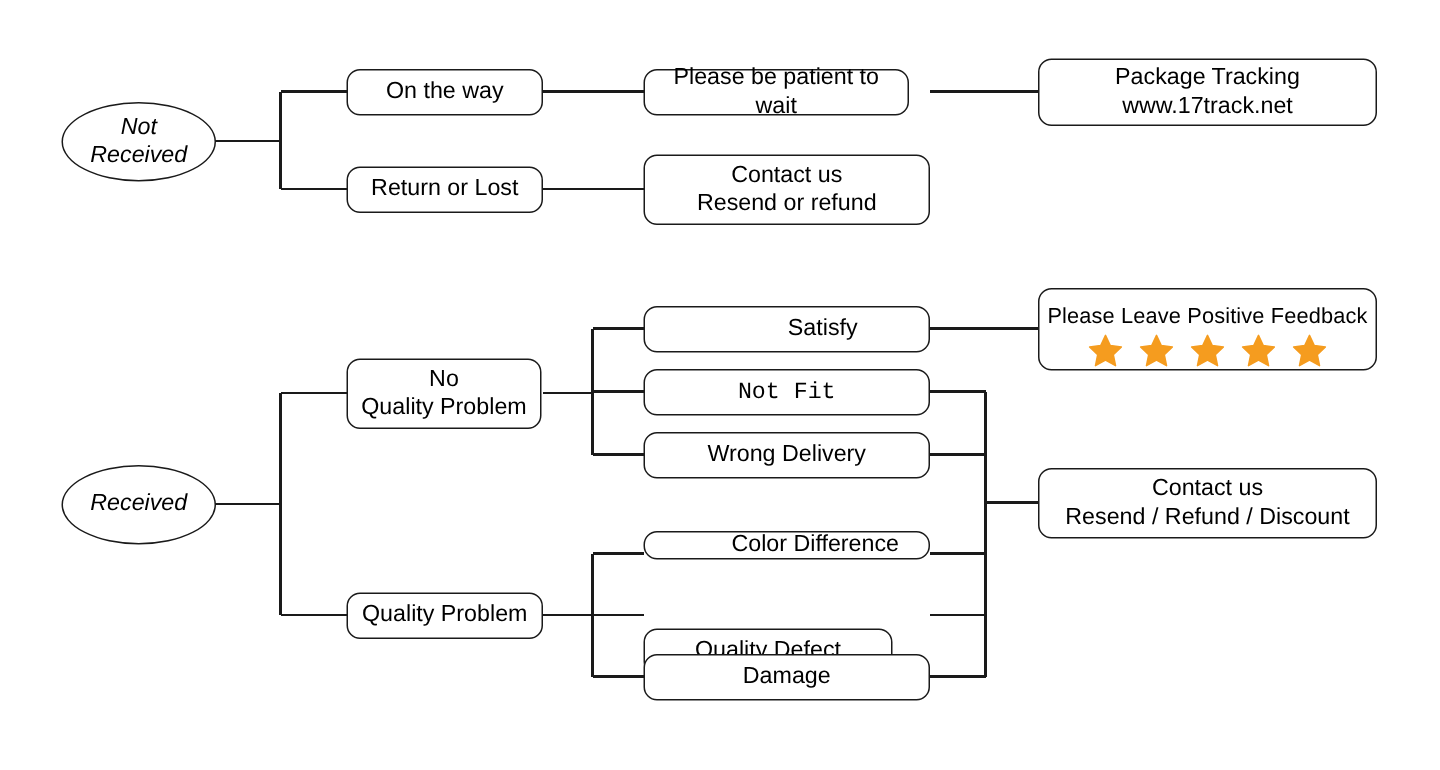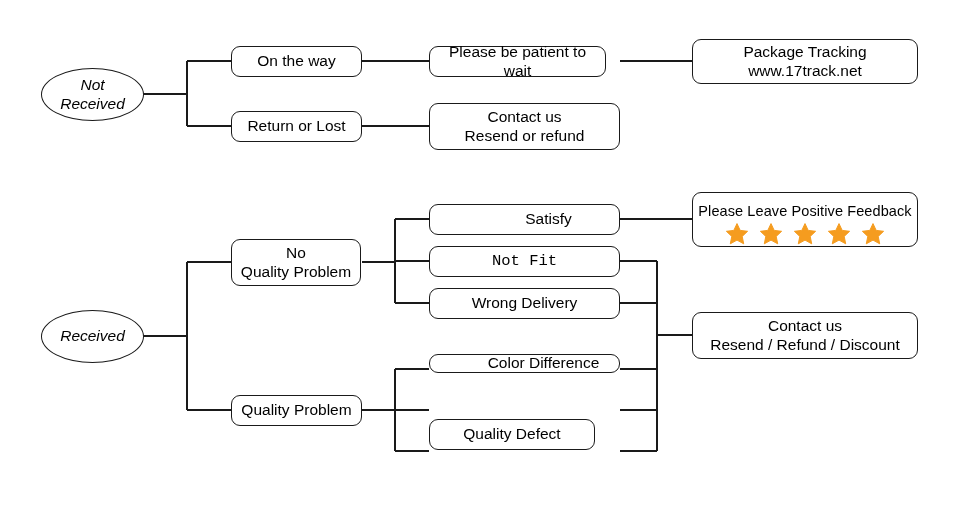--- a/index.html
+++ b/index.html
@@ -169,20 +169,23 @@
   </div>
 
   <div class="node rounded f15" style="left:429px; top:354px; width:191px; height:19px;padding-left:38px;">
     <span class="txt">Color Difference</span>
   </div>
 
   <div class="node rounded f15" style="left:429px; top:395px; width:166px; height:31px;margin-top:24px;">
     <span class="txt">Quality Defect</span>
   </div>
 
+  <div class="node rounded f15" style="left:429px; top:436px; width:191px; height:31px;">
+    <span class="txt">Damage</span>
+  </div>
 
   <div class="node rounded stars-node" style="left:692px; top:192px; width:226px; height:55px;">
     <span class="stars-title">Please Leave Positive Feedback</span>
     <span class="stars-row" id="stars-row">
         <svg width="24" height="24" viewBox="0 0 24 24" class="star">
           <path d="M12 1.6 L15.2 8.4 L22.6 9.3 L17.2 14.4 L18.7 21.8 L12 18.1 L5.3 21.8 L6.8 14.4 L1.4 9.3 L8.8 8.4 Z" fill="#F59C1F" stroke="#F59C1F" stroke-width="1" stroke-linejoin="round"></path>
         </svg>
         <svg width="24" height="24" viewBox="0 0 24 24" class="star">
           <path d="M12 1.6 L15.2 8.4 L22.6 9.3 L17.2 14.4 L18.7 21.8 L12 18.1 L5.3 21.8 L6.8 14.4 L1.4 9.3 L8.8 8.4 Z" fill="#F59C1F" stroke="#F59C1F" stroke-width="1" stroke-linejoin="round"></path>
         </svg>

